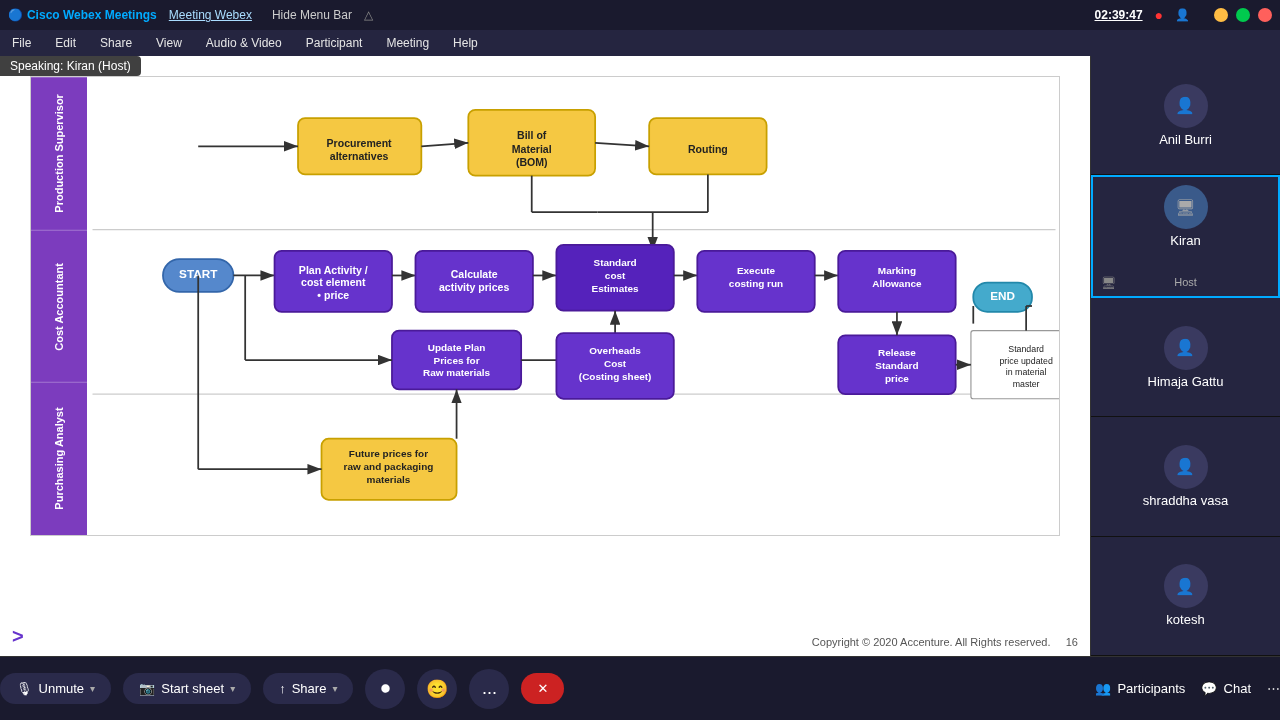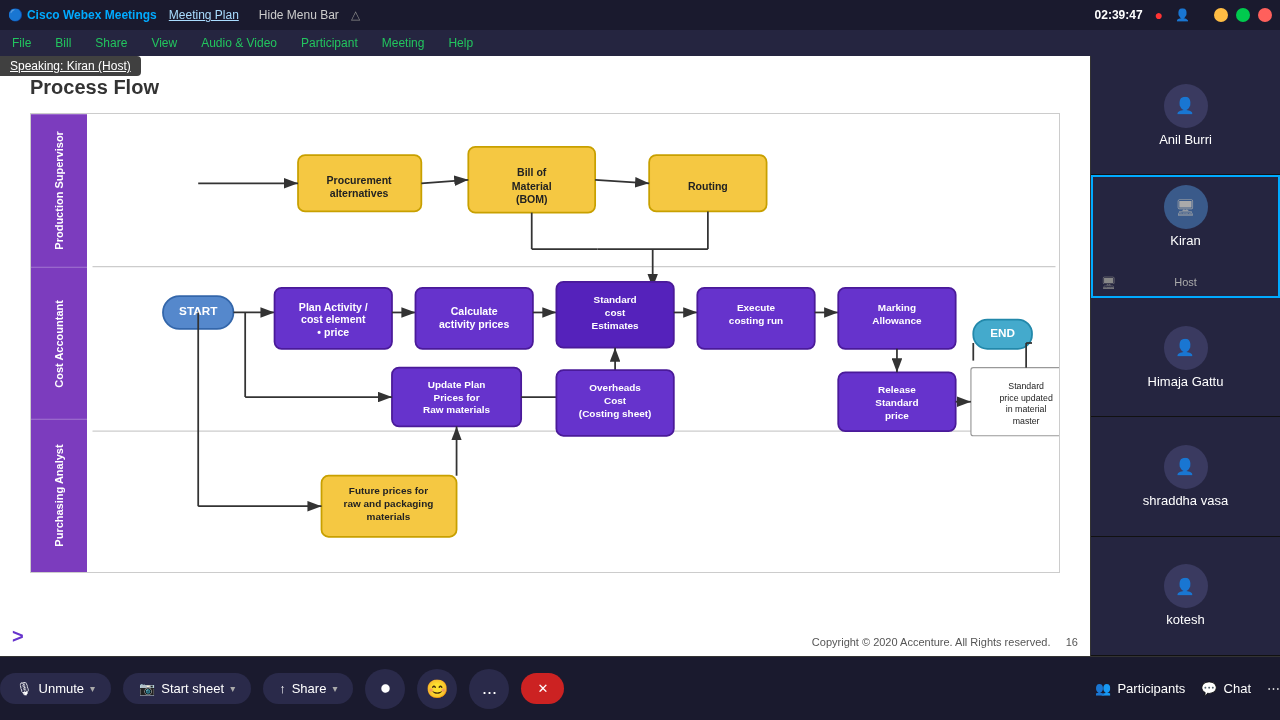--- a/index.html
+++ b/index.html
@@ -6,40 +6,40 @@
     body { width: 1280px; height: 720px; overflow: hidden; font-family: 'Segoe UI', Arial, sans-serif; background: #1e1e1e; }
 
     
     #topbar {
       display: flex; align-items: center; height: 30px;
       background: #1a1a2e; color: #ccc; font-size: 12px;
       padding: 0 8px; gap: 12px;
     }
     #topbar .logo { display: flex; align-items: center; gap: 4px; color: #00aaff; font-weight: bold; }
     #topbar .hide-menu { color: #ccc; margin-left: 8px; }
-    #topbar .time { margin-left: auto; color: #fff; font-weight: bold; }
+    #topbar .time { margin-left: auto; color: #fff; font-weight: bold; text-decoration: underline; }
     #topbar .win-controls { display: flex; gap: 8px; margin-left: 12px; }
     #topbar .win-btn { width: 14px; height: 14px; border-radius: 50%; }
     #topbar .min-btn { background: #ffbd44; }
     #topbar .max-btn { background: #00ca4e; }
     #topbar .close-btn { background: #ff605c; }
 
     
     #menubar {
       display: flex; align-items: center; height: 26px;
-      background: #252540; color: #22c55e; font-size: 12px;
+      background: #252540; color: #e5e5e5; font-size: 12px;
       padding: 0 8px; gap: 16px;
     }
     #menubar span { cursor: pointer; padding: 2px 4px; }
 
     
     #speaking-badge {
       position: absolute; top: 56px; left: 0; z-index: 10;
       background: rgba(0,0,0,0.75); color: #fff; font-size: 12px;
-      padding: 3px 10px; border-radius: 0 4px 4px 0; text-decoration: underline;
+      padding: 3px 10px; border-radius: 0 4px 4px 0;
     }
 
     
     #main-area { display: flex; height: calc(720px - 30px - 26px - 64px); }
 
     
     #content-area {
       flex: 1; background: #fff; position: relative; overflow: hidden;
     }
 
@@ -128,51 +128,50 @@
     .flow-text-dark { fill: #222; font-size: 9px; font-weight: bold; text-anchor: middle; dominant-baseline: middle; }
   </style>
 </head>
 <body>
 
 <div id="topbar">
   <div class="logo">
     <span>🔵</span>
     <span>Cisco Webex Meetings</span>
   </div>
-  <span style="color:#aaddff; text-decoration:underline;">Meeting Plan</span>
+  <span style="color:#aaddff; text-decoration:underline;">Meeting Webex</span>
   <span class="hide-menu">Hide Menu Bar</span>
   <span style="color:#888">△</span>
   <span class="time">02:39:47</span>
   <span style="color:#ff3333; font-size:14px;">●</span>
   <span style="color:#aaa;">👤</span>
   <div class="win-controls">
     <div class="win-btn min-btn"></div>
     <div class="win-btn max-btn"></div>
     <div class="win-btn close-btn"></div>
   </div>
 </div>
 
 <div id="menubar">
   <span>File</span>
-  <span>Bill</span>
+  <span>Edit</span>
   <span>Share</span>
   <span>View</span>
   <span>Audio &amp; Video</span>
   <span>Participant</span>
   <span>Meeting</span>
   <span>Help</span>
 </div>
 
 <div id="speaking-badge">Speaking: Kiran (Host)</div>
 
 <div id="main-area">
 
   <div id="content-area">
     <div id="slide">
-      <div id="slide-subtitle">Process Flow</div>
 
       <div id="flow-container">
 
         <div id="left-labels">
           <div class="role-label">Production Supervisor</div>
           <div class="role-label">Cost Accountant</div>
           <div class="role-label">Purchasing Analyst</div>
         </div>
 
         <div id="flow-svg-area">

